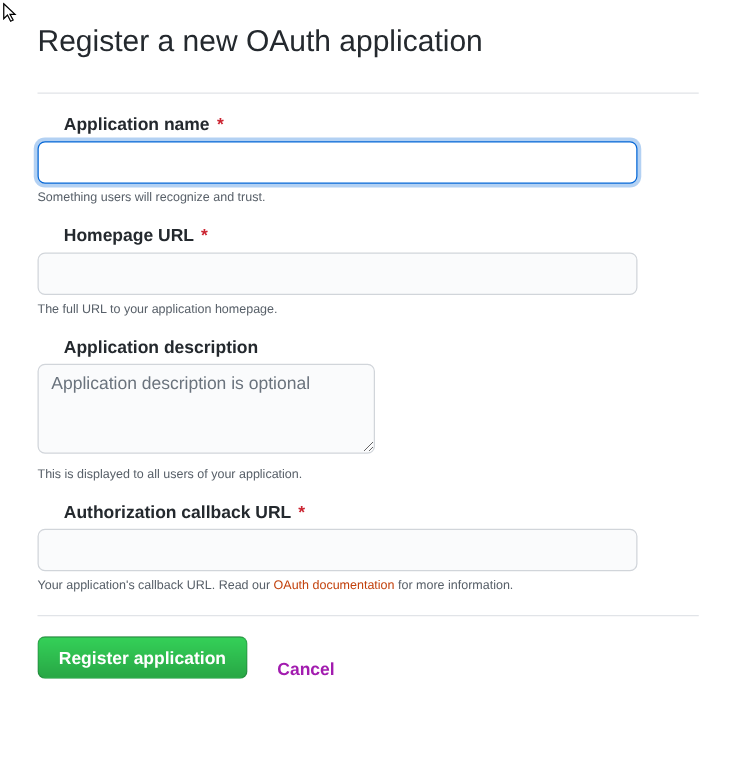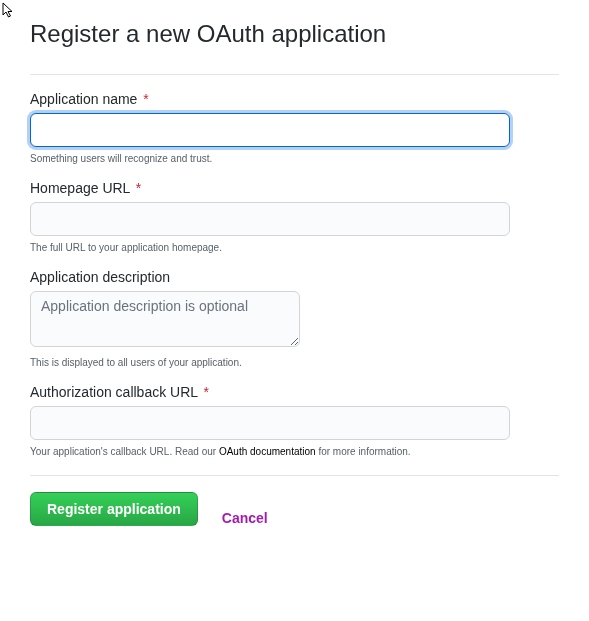--- a/index.html
+++ b/index.html
@@ -15,24 +15,25 @@
       font-size: 24px;
       font-weight: 400;
       margin: 0 0 10px 0;
       padding-bottom: 26px;
       border-bottom: 1px solid #e1e4e8;
     }
     .field {
       margin-top: 16px;
     }
     .label {
-      font-weight: 400;
+      font-weight: 700;
       font-size: 14px;
       display: block;
       margin-bottom: 6px;
+      margin-left: 21px;
     }
     .required {
       color: #cb2431;
       margin-left: 2px;
     }
     .text-input {
       width: 480px;
       max-width: 100%;
       padding: 6px 10px;
       font-size: 14px;
@@ -44,37 +45,37 @@
       font-family: inherit;
     }
     .text-input.focused {
       border-color: #0366d6;
       box-shadow: 0 0 0 3px rgba(3,102,214,0.3);
       background: #fff;
       outline: none;
     }
     .textarea {
       width: 270px;
-      height: 56px;
+      height: 72px;
       padding: 6px 10px;
       font-size: 14px;
       border: 1px solid #d1d5da;
       border-radius: 6px;
       background: #fafbfc;
       resize: both;
       font-family: inherit;
     }
     .textarea::placeholder { color: #6a737d; }
     .hint {
       font-size: 10px;
       color: #586069;
       margin-top: 6px;
     }
     .link {
-      color: #000000;
+      color: #c2410c;
       text-decoration: none;
       cursor: pointer;
     }
     .actions {
       margin-top: 18px;
       padding-top: 16px;
       border-top: 1px solid #e1e4e8;
       display: flex;
       align-items: flex-end;
       gap: 24px;

